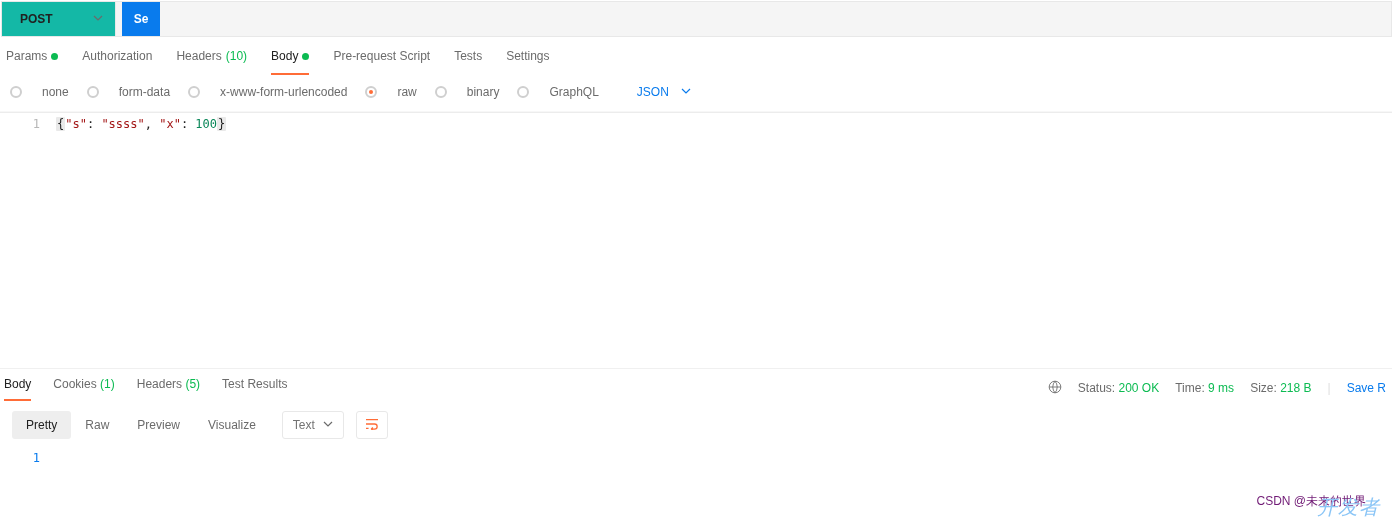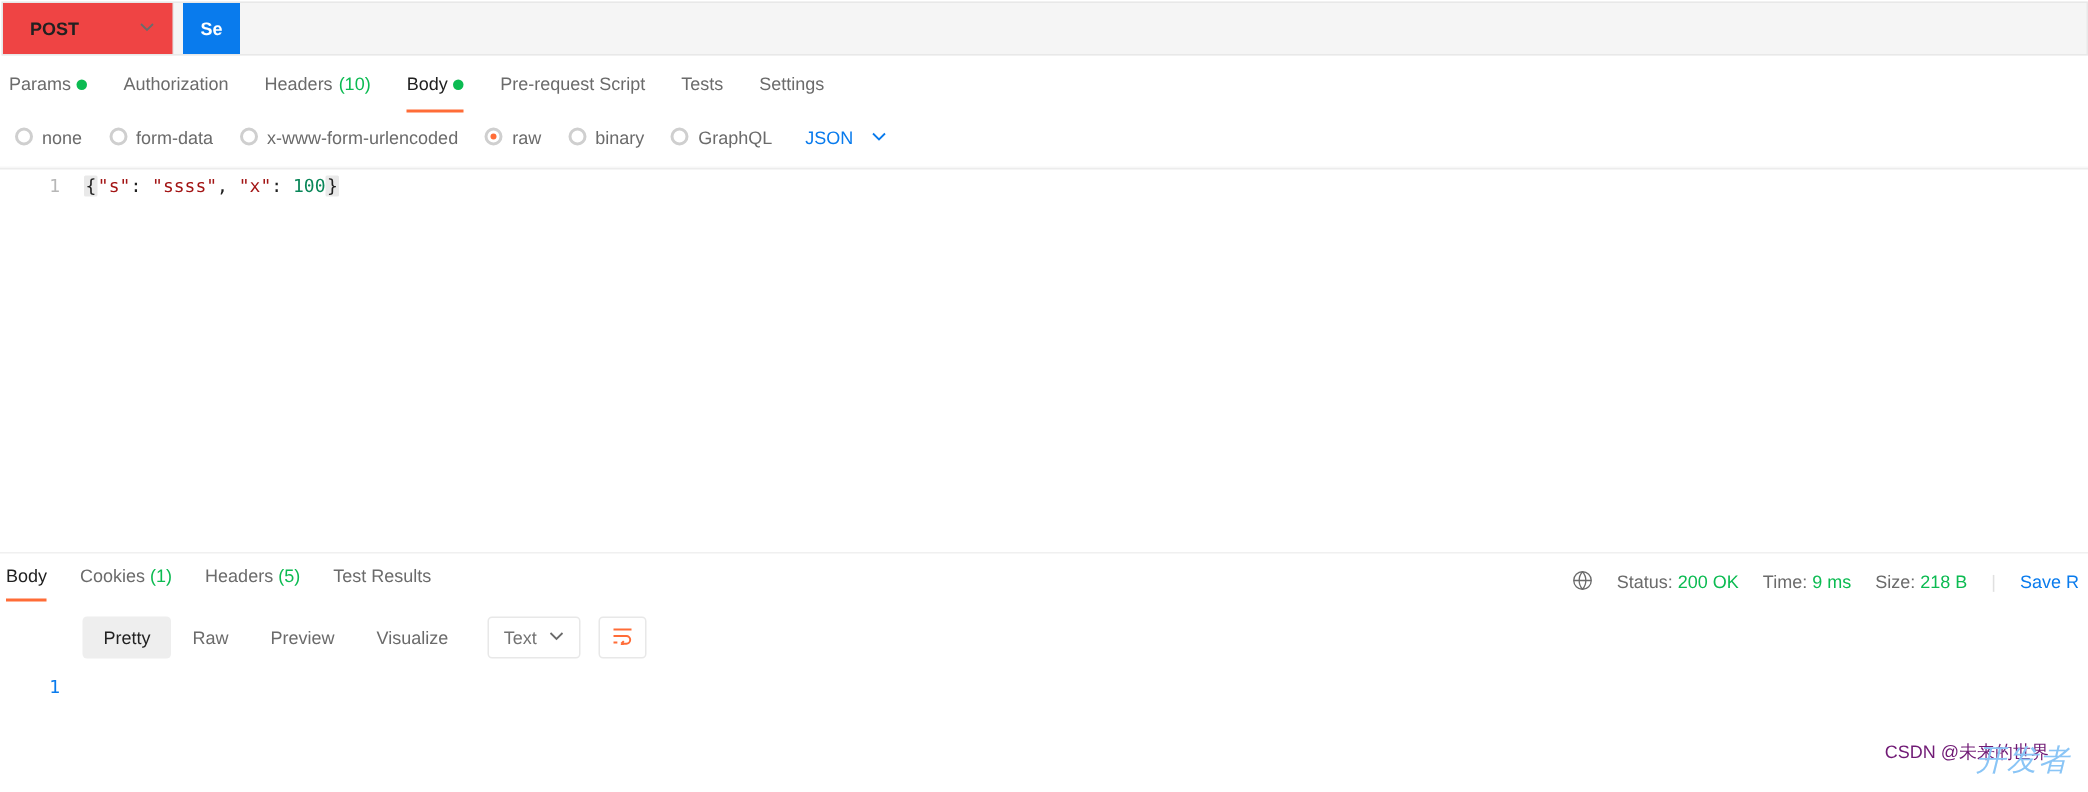--- a/index.html
+++ b/index.html
@@ -1,39 +1,39 @@
 <!DOCTYPE html>
 <html><head>
 <meta charset="utf-8">
 <style>
 * { box-sizing: border-box; margin: 0; padding: 0; }
 body { font-family: -apple-system, BlinkMacSystemFont, "Segoe UI", Arial, sans-serif; font-size: 12px; color: #212121; width: 1392px; height: 528px; overflow: hidden; background: #fff; position: relative; }
 
 
 .url-bar { display: flex; height: 36px; background: #f5f5f5; border: 1px solid #e8e8e8; margin: 1px 0 0 1px; }
-.method-select { display: flex; align-items: center; gap: 40px; padding: 0 12px 0 18px; border-right: 1px solid #e8e8e8; font-weight: 600; font-size: 12px; color: #212121; cursor: pointer; background: #ef4444; }
+.method-select { display: flex; align-items: center; gap: 40px; padding: 0 12px 0 18px; border-right: 1px solid #e8e8e8; font-weight: 600; font-size: 12px; color: #212121; cursor: pointer; background: #14b8a6; }
 .method-select .chev { color: #6b6b6b; }
 .url-input { flex: 1; border: none; background: #f5f5f5; padding: 0 12px; font-size: 12px; color: #212121; outline: none; }
 .send-btn { background: #097bed; color: #fff; border: none; padding: 0 12px; font-size: 12px; font-weight: 600; cursor: pointer; margin-left: 6px; }
 
 
 .tabs { display: flex; gap: 24px; padding: 12px 6px 0 6px; font-size: 12px; color: #6b6b6b; }
 .tab { display: flex; align-items: center; gap: 4px; padding: 0 0 10px 0; cursor: pointer; position: relative; }
 .tab.active { color: #212121; }
 .tab.active::after { content: ""; position: absolute; bottom: -2px; left: 0; right: 0; height: 2px; background: #ff6c37; }
 .dot { width: 7px; height: 7px; border-radius: 50%; background: #0cbb52; display: inline-block; }
 .count { color: #0cbb52; }
 
 
 .body-types { display: flex; align-items: center; gap: 18px; padding: 12px 10px; font-size: 12px; color: #6b6b6b; border-bottom: 1px solid #f7f7f7; }
-.radio { display: flex; align-items: flex-start; gap: 6px; cursor: pointer; }
+.radio { display: flex; align-items: center; gap: 20px; cursor: pointer; }
 .radio .r { width: 12px; height: 12px; border-radius: 50%; border: 2px solid #cfcfcf; display: inline-block; position: relative; background: #fff; }
 .radio.sel .r { border-color: #cfcfcf; }
 .radio.sel .r::after { content: ""; position: absolute; inset: 2px; border-radius: 50%; background: #ff6c37; }
-.json-sel { color: #097bed; display: flex; align-items: flex-start; gap: 12px; cursor: pointer; margin-left: 4px; }
+.json-sel { color: #097bed; display: flex; align-items: flex-start; gap: 12px; cursor: pointer; margin-left: 20px; }
 .json-sel .chev { color: #097bed; }
 
 
 .editor { border-top: 1px solid #ececec; min-height: 256px; }
 .editor-row { display: flex; }
 .gutter { width: 54px; text-align: right; padding: 4px 14px 0 0; color: #b7b7b7; font-family: Consolas, Menlo, monospace; font-size: 12px; }
 .code { padding: 4px 0 0 2px; font-family: Consolas, Menlo, monospace; font-size: 12px; }
 .hl { background: #e9e9e9; border-radius: 1px; padding: 0 1px; }
 .str { color: #a31515; }
 .num { color: #098658; }
@@ -45,21 +45,21 @@
 .resp-tab { padding: 0 0 8px 0; cursor: pointer; position: relative; }
 .resp-tab.active { color: #212121; }
 .resp-tab.active::after { content: ""; position: absolute; bottom: -2px; left: 0; right: 0; height: 2px; background: #ff6c37; }
 .resp-tab .count { color: #0cbb52; }
 .resp-info { margin-left: auto; display: flex; gap: 16px; align-items: center; color: #6b6b6b; font-size: 12px; padding-right: 6px; }
 .resp-info .val { color: #0cbb52; }
 .resp-info .save { color: #097bed; cursor: pointer; }
 .resp-info .globe { color: #6b6b6b; font-size: 13px; }
 
 
-.resp-toolbar { display: flex; gap: 6px; padding: 12px 6px 8px 12px; align-items: flex-start; margin-left: 43px; }
+.resp-toolbar { display: flex; gap: 6px; padding: 12px 6px 8px 12px; align-items: flex-start; }
 .seg { display: flex; background: #fff; }
 .seg-btn { border: none; background: transparent; padding: 7px 14px; font-size: 12px; color: #6b6b6b; cursor: pointer; border-radius: 3px; }
 .seg-btn.active { background: #eeeeee; color: #212121; }
 .drop { display: flex; align-items: center; gap: 8px; border: 1px solid #e8e8e8; background: #fff; border-radius: 3px; padding: 6px 10px; font-size: 12px; color: #737373; cursor: pointer; margin-left: 6px; }
 .wrap-btn { border: 1px solid #e8e8e8; background: #fff; border-radius: 3px; padding: 5px 8px; cursor: pointer; color: #ff6c37; font-size: 14px; margin-left: 6px; }
 
 
 .resp-body { padding: 0 0 0 0; }
 .resp-body .editor-row { display: flex; }
 

